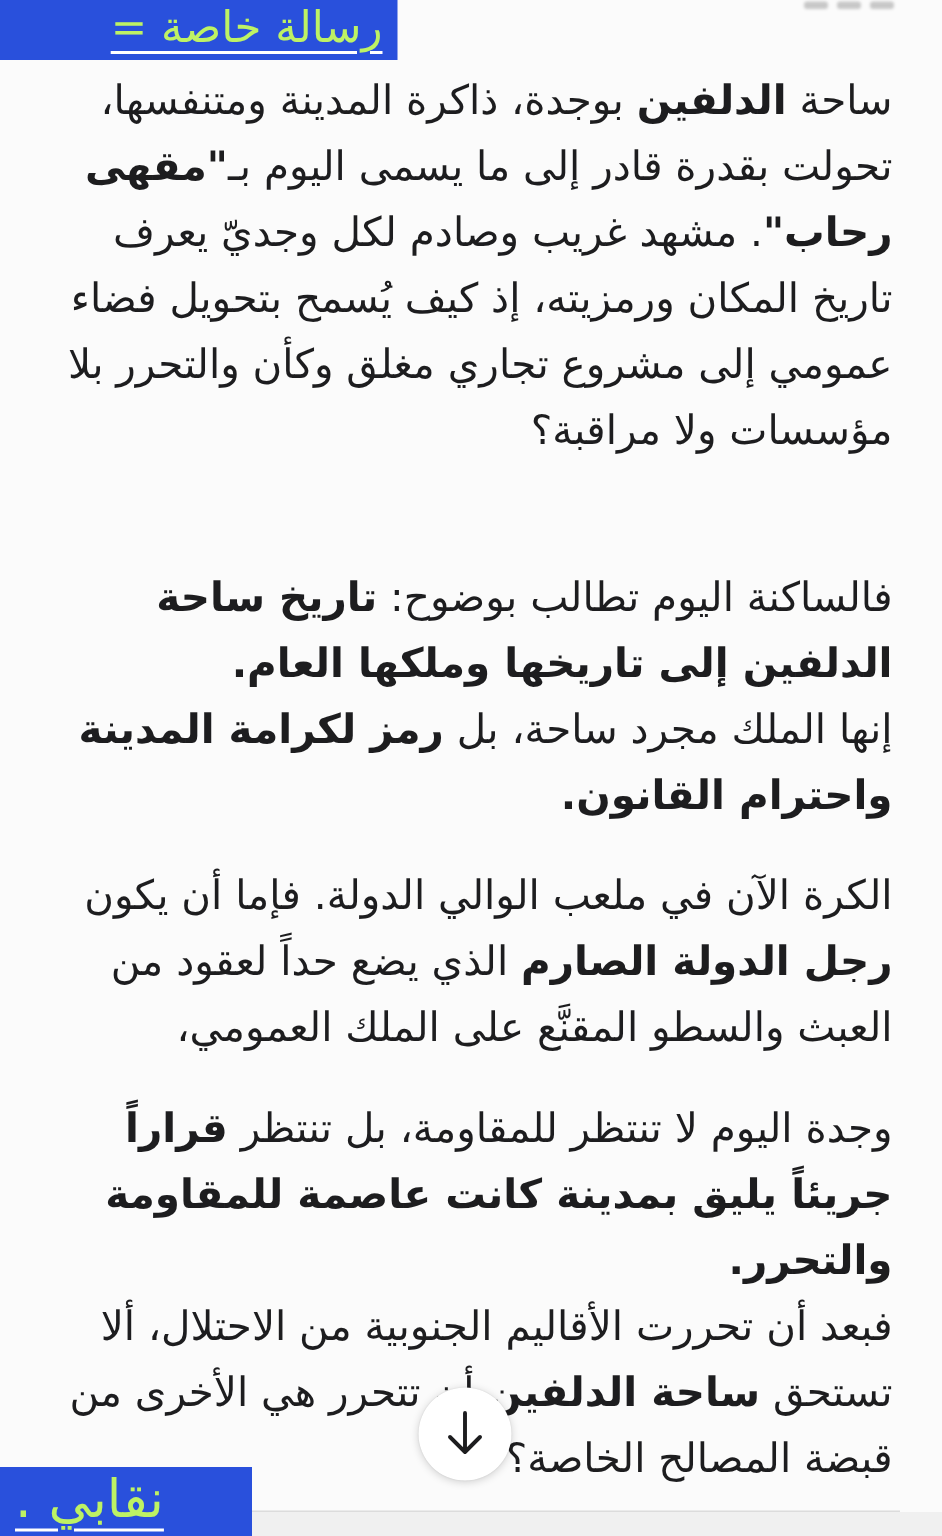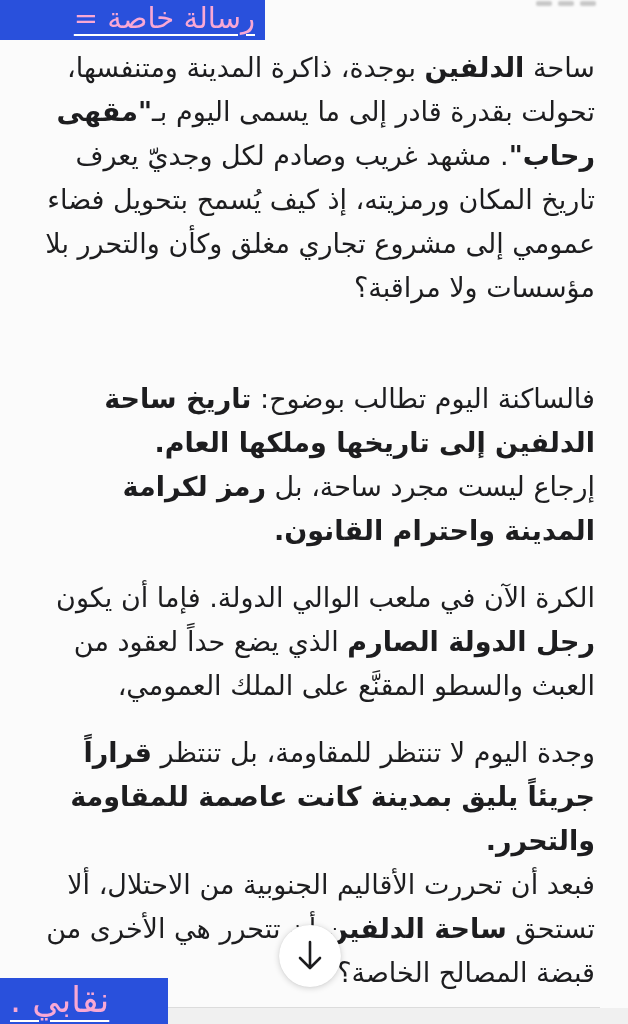--- a/index.html
+++ b/index.html
@@ -16,21 +16,21 @@
     width:628px;height:1024px;
     background:var(--bg);
     overflow:hidden;
     font-family:"DejaVu Sans", sans-serif;
     color:var(--ink);
   }
   
   .chip{
     position:absolute;
     background:var(--blue);
-    color:#f9a8d4;
+    color:#bef264;
     direction:rtl;
     white-space:nowrap;
     text-decoration:underline;
     text-decoration-color:#ffffff;
     text-decoration-thickness:2px;
   }
   .chip-header{
     top:0;left:0;
     width:265px;height:40px;
     font-size:29px;
@@ -102,21 +102,21 @@
 <div class="crop-fragment">
   <i></i>
     <i></i>
     <i></i>
 </div>
 
 <a class="chip chip-header">رسالة خاصة =</a>
 
 <main class="article">
     <p class="para"><span>ساحة </span><span class="bold">الدلفين</span><span> بوجدة، ذاكرة المدينة ومتنفسها، تحولت بقدرة قادر إلى ما يسمى اليوم بـ</span><span class="bold">"مقهى رحاب"</span><span>. مشهد غريب وصادم لكل وجديّ يعرف تاريخ المكان ورمزيته، إذ كيف يُسمح بتحويل فضاء عمومي إلى مشروع تجاري مغلق وكأن والتحرر بلا مؤسسات ولا مراقبة؟</span></p>
-    <p class="para"><br><span>فالساكنة اليوم تطالب بوضوح: </span><span class="bold">تاريخ ساحة الدلفين إلى تاريخها وملكها العام.</span><br><span>إرجاع ليست مجرد ساحة، بل </span><span class="bold">رمز لكرامة المدينة واحترام القانون.</span></p>
+    <p class="para"><br><span>فالساكنة اليوم تطالب بوضوح: </span><span class="bold">تاريخ ساحة الدلفين إلى تاريخها وملكها العام.</span><br><span>إنها الملك مجرد ساحة، بل </span><span class="bold">رمز لكرامة المدينة واحترام القانون.</span></p>
     <p class="para"><span>الكرة الآن في ملعب الوالي الدولة. فإما أن يكون </span><span class="bold">رجل الدولة الصارم</span><span> الذي يضع حداً لعقود من العبث والسطو المقنَّع على الملك العمومي،</span><br></p>
     <p class="para"><span>وجدة اليوم لا تنتظر للمقاومة، بل تنتظر </span><span class="bold">قراراً جريئاً يليق بمدينة كانت عاصمة للمقاومة والتحرر.</span><br><span>فبعد أن تحررت الأقاليم الجنوبية من الاحتلال، ألا تستحق </span><span class="bold">ساحة الدلفين</span><span> أن تتحرر هي الأخرى من قبضة المصالح الخاصة؟</span></p>
   </main>
 
 <div class="bottom-strip"></div>
 <div class="divider"></div>
 
 <button class="fab">
   <span>
     <svg width="32" height="36" viewBox="0 0 32 36" fill="none">

